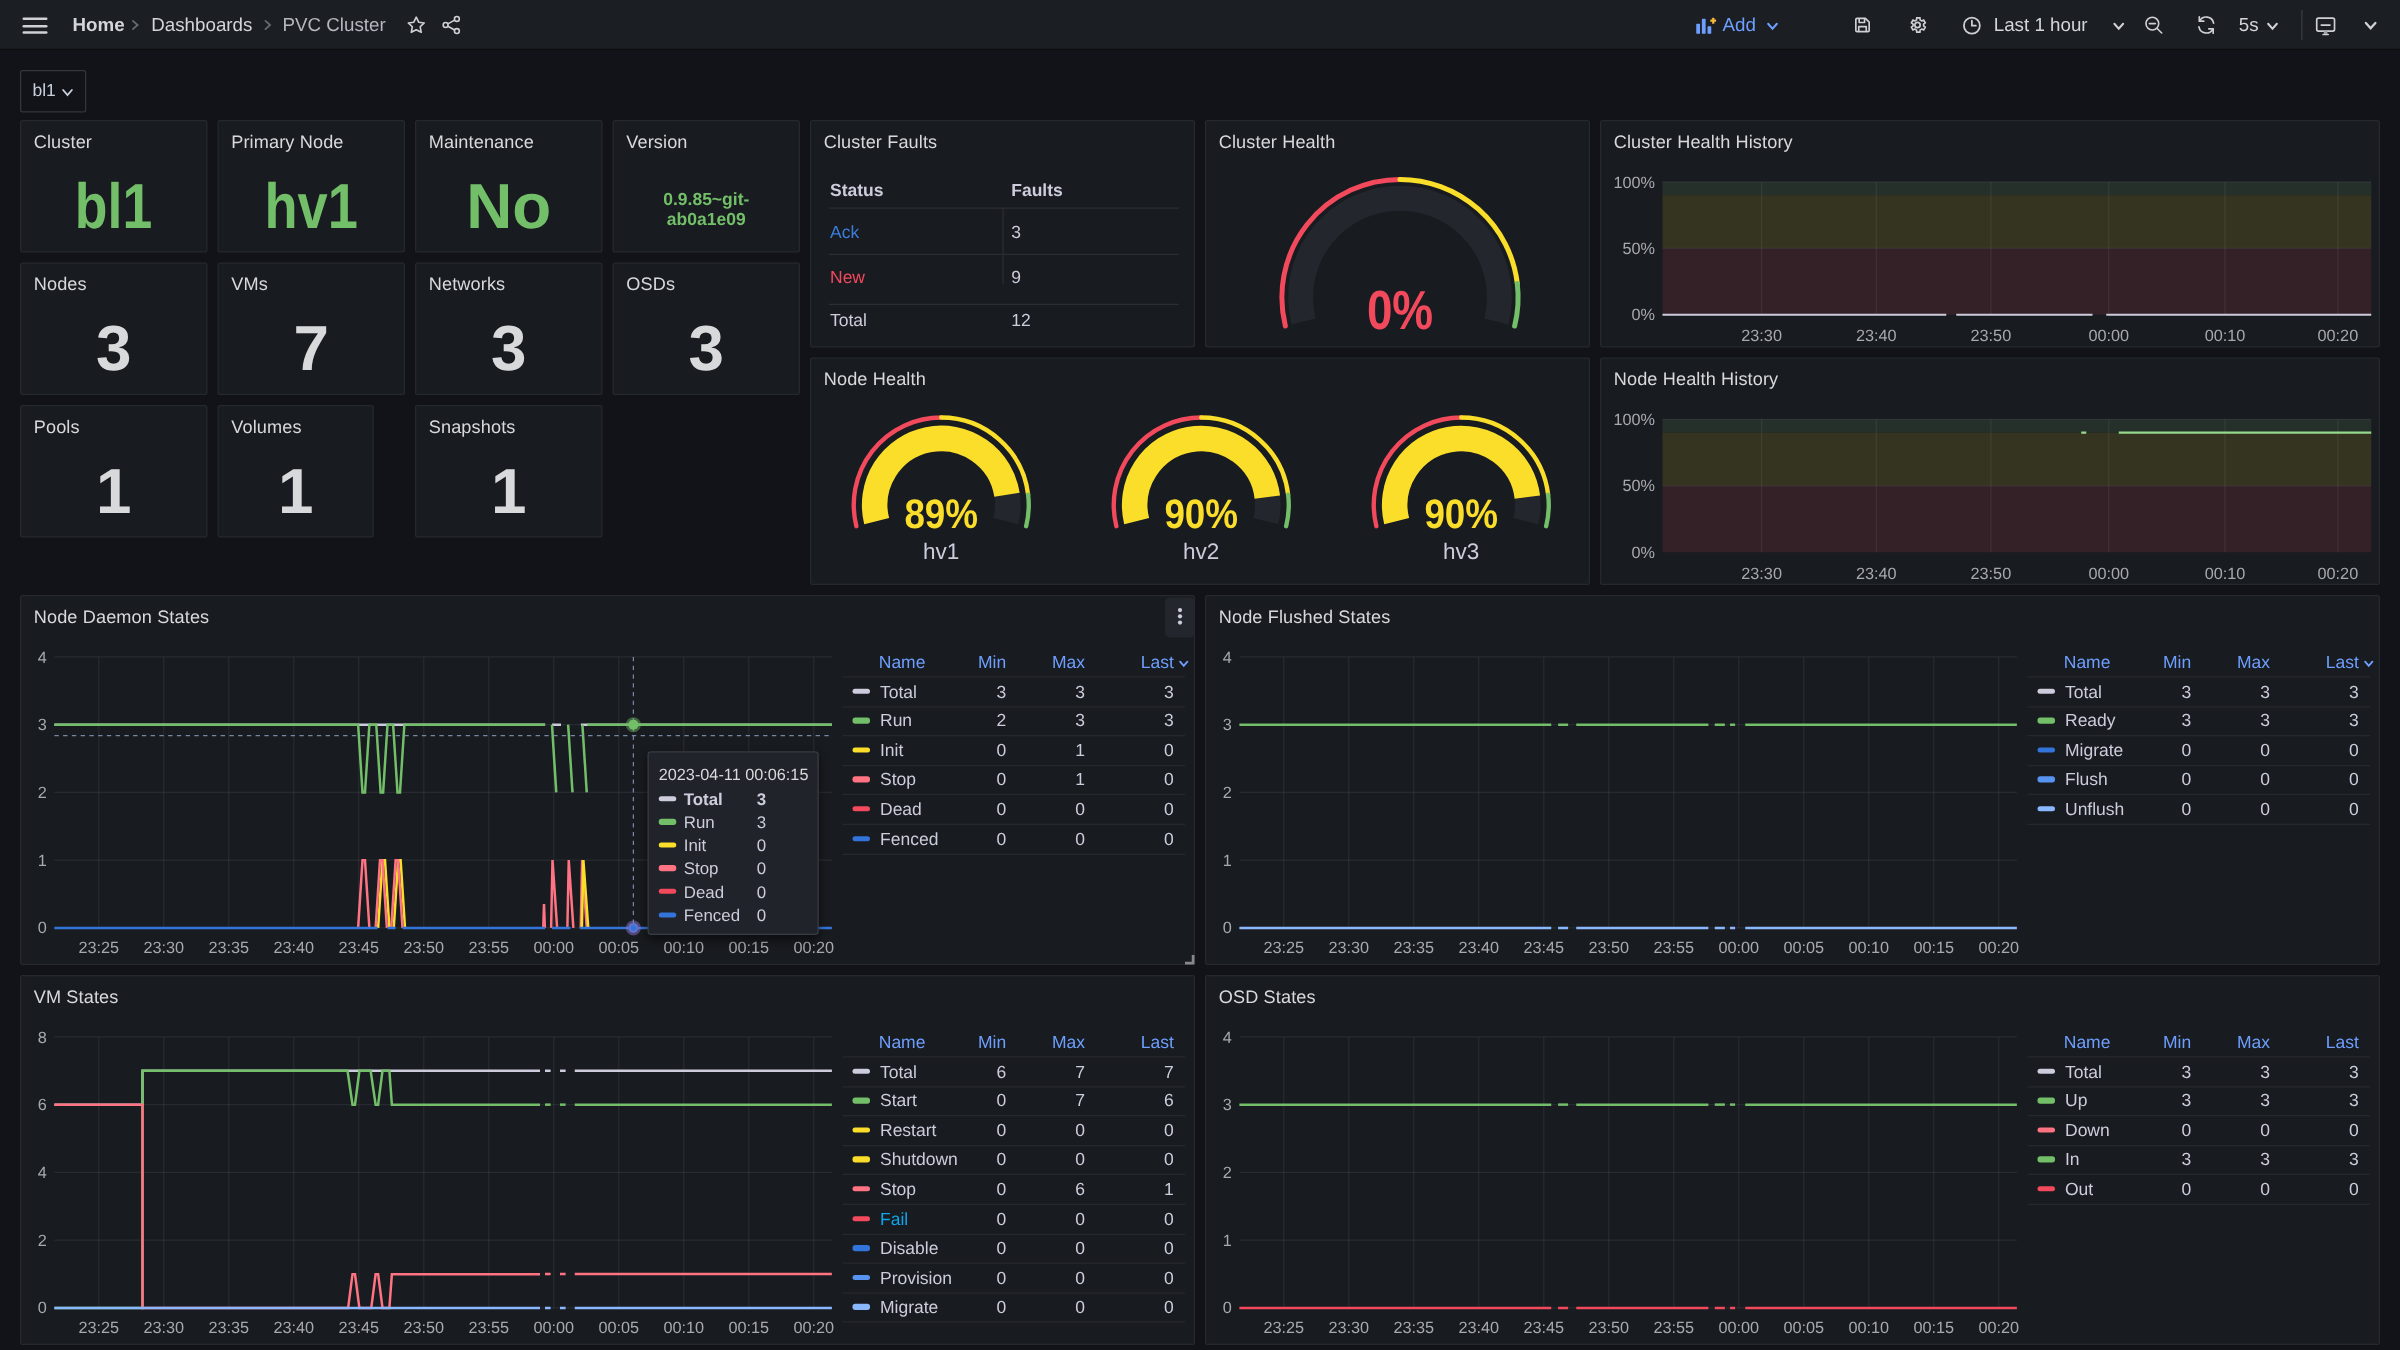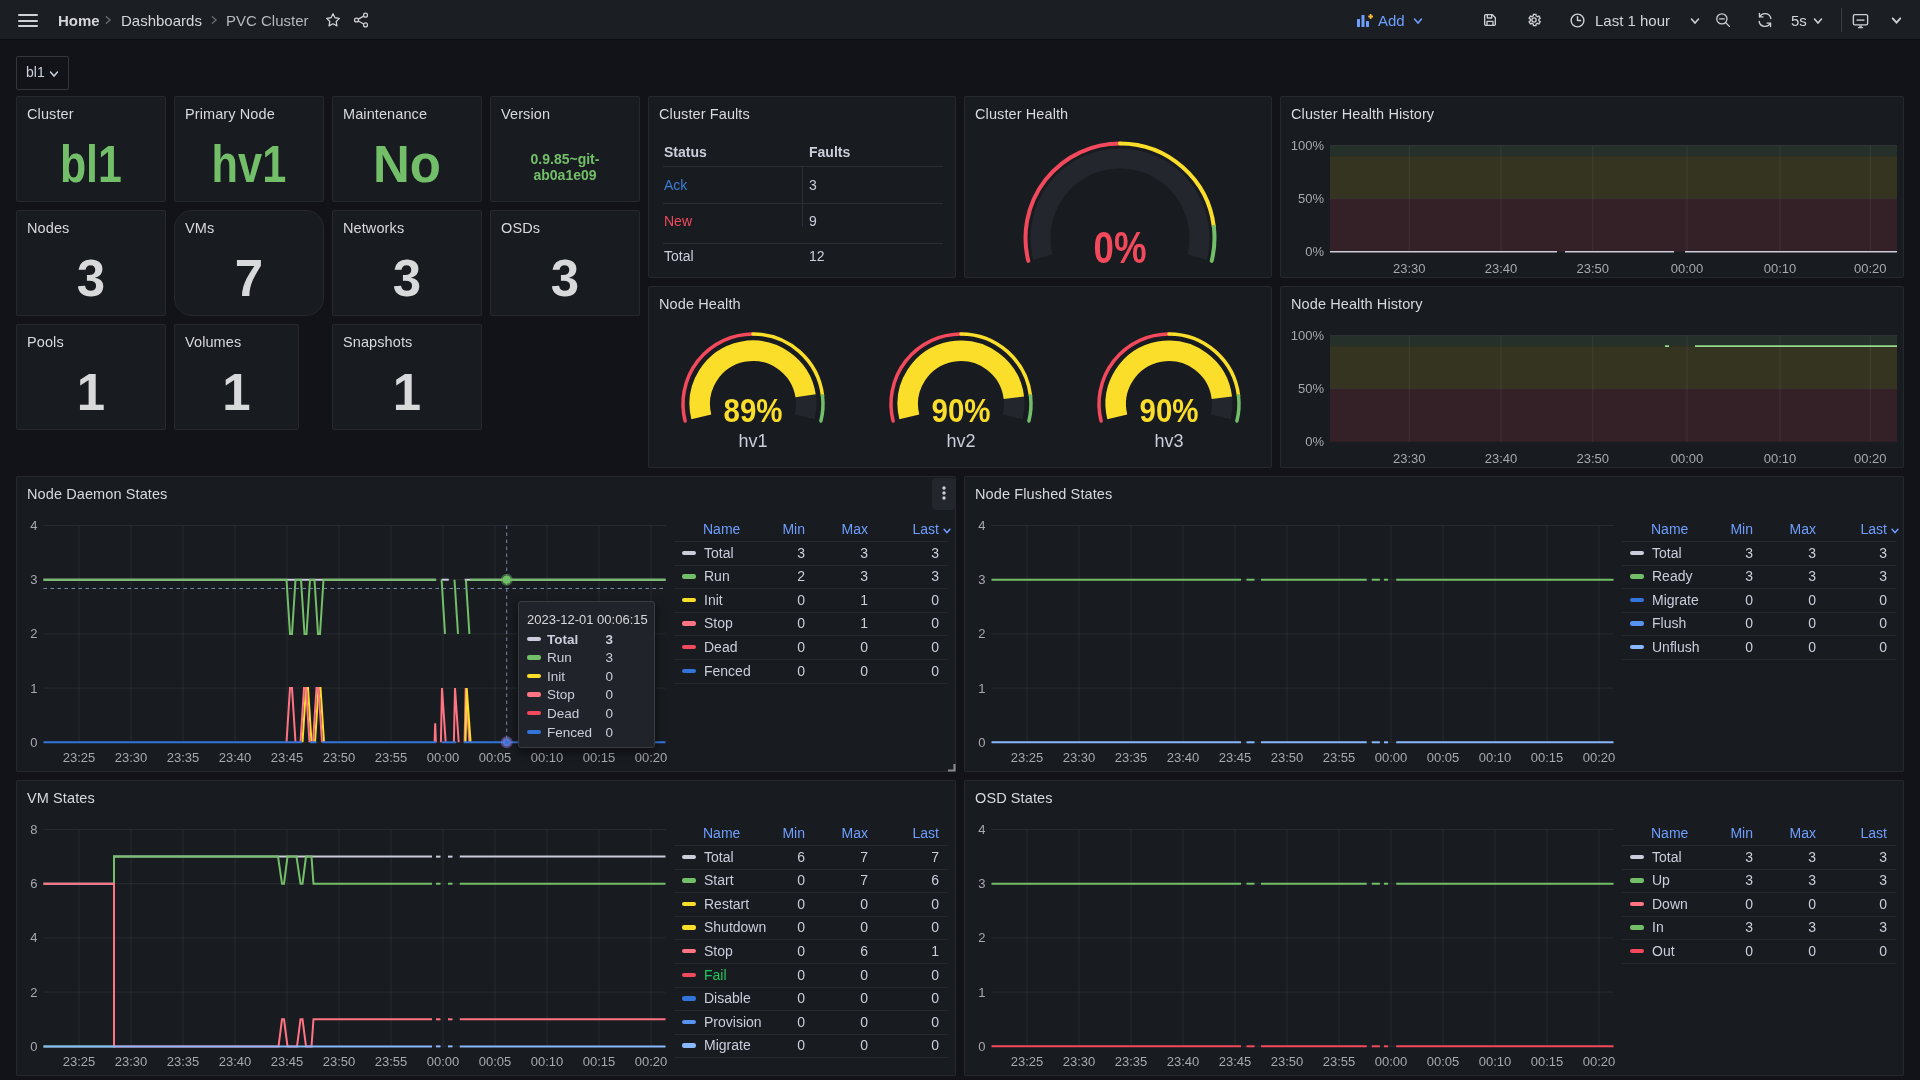--- a/index.html
+++ b/index.html
@@ -120,21 +120,21 @@
 <div style="position:absolute;left:0;top:37.5px;width:100%;text-align:center;font-size:51px;font-weight:700;color:#73bf69;">No</div>
 </div>
 <div class="panel" style="left:490px;top:96px;width:150px;height:106px;">
 <div class="ptitle">Version</div>
 <div style="position:absolute;left:0;top:53.5px;width:100%;text-align:center;font-size:14px;font-weight:700;color:#73bf69;line-height:16.5px;">0.9.85~git-<br>ab0a1e09</div>
 </div>
 <div class="panel" style="left:16px;top:210px;width:150px;height:106px;">
 <div class="ptitle">Nodes</div>
 <div style="position:absolute;left:0;top:37.5px;width:100%;text-align:center;font-size:51px;font-weight:700;color:#d8d9da;">3</div>
 </div>
-<div class="panel" style="left:174px;top:210px;width:150px;height:106px;border-radius:18px;">
+<div class="panel" style="left:174px;top:210px;width:150px;height:106px;">
 <div class="ptitle">VMs</div>
 <div style="position:absolute;left:0;top:37.5px;width:100%;text-align:center;font-size:51px;font-weight:700;color:#d8d9da;">7</div>
 </div>
 <div class="panel" style="left:332px;top:210px;width:150px;height:106px;">
 <div class="ptitle">Networks</div>
 <div style="position:absolute;left:0;top:37.5px;width:100%;text-align:center;font-size:51px;font-weight:700;color:#d8d9da;">3</div>
 </div>
 <div class="panel" style="left:490px;top:210px;width:150px;height:106px;">
 <div class="ptitle">OSDs</div>
 <div style="position:absolute;left:0;top:37.5px;width:100%;text-align:center;font-size:51px;font-weight:700;color:#d8d9da;">3</div>
@@ -368,21 +368,21 @@
 <div class="abs" style="left:791px;top:161.9px;width:60px;text-align:right;font-size:14px;color:#ccccdc;">0</div>
 <div class="abs" style="left:862px;top:161.9px;width:60px;text-align:right;font-size:14px;color:#ccccdc;">0</div>
 <div class="abs" style="left:657px;top:182.0px;width:274px;height:1px;background:#26282e;"></div>
 <div class="abs" style="left:665px;top:191.5px;width:14px;height:4.5px;border-radius:2.2px;background:#3274d9;"></div>
 <div class="abs" style="left:687px;top:185.5px;font-size:14px;color:#ccccdc;">Fenced</div>
 <div class="abs" style="left:728px;top:185.5px;width:60px;text-align:right;font-size:14px;color:#ccccdc;">0</div>
 <div class="abs" style="left:791px;top:185.5px;width:60px;text-align:right;font-size:14px;color:#ccccdc;">0</div>
 <div class="abs" style="left:862px;top:185.5px;width:60px;text-align:right;font-size:14px;color:#ccccdc;">0</div>
 <div class="abs" style="left:657px;top:205.60000000000002px;width:274px;height:1px;background:#26282e;"></div>
 <div class="abs" style="left:501px;top:124px;width:137px;height:147px;background:#202329;border:1px solid #393c43;border-radius:3px;box-shadow:0 4px 8px rgba(0,0,0,0.5);z-index:5;">
-      <div class="abs" style="left:8px;top:10px;font-size:13px;color:#d8d9dd;white-space:nowrap;">2023-12-01 00:06:15</div>
+      <div class="abs" style="left:8px;top:10px;font-size:13px;color:#d8d9dd;white-space:nowrap;">2023-04-11 00:06:15</div>
       <div class="abs" style="left:8px;top:34.5px;width:14px;height:4.5px;border-radius:2.2px;background:#ccccdc;"></div>
       <div class="abs" style="left:28px;top:29.5px;font-size:13.5px;font-weight:700;color:#ccccdc;">Total</div>
       <div class="abs" style="left:50px;top:29.5px;width:44px;text-align:right;font-size:13.5px;font-weight:700;color:#ccccdc;">3</div>
       <div class="abs" style="left:8px;top:53.1px;width:14px;height:4.5px;border-radius:2.2px;background:#73bf69;"></div>
       <div class="abs" style="left:28px;top:48.1px;font-size:13.5px;font-weight:400;color:#ccccdc;">Run</div>
       <div class="abs" style="left:50px;top:48.1px;width:44px;text-align:right;font-size:13.5px;font-weight:400;color:#ccccdc;">3</div>
       <div class="abs" style="left:8px;top:71.7px;width:14px;height:4.5px;border-radius:2.2px;background:#fade2a;"></div>
       <div class="abs" style="left:28px;top:66.7px;font-size:13.5px;font-weight:400;color:#ccccdc;">Init</div>
       <div class="abs" style="left:50px;top:66.7px;width:44px;text-align:right;font-size:13.5px;font-weight:400;color:#ccccdc;">0</div>
       <div class="abs" style="left:8px;top:90.30000000000001px;width:14px;height:4.5px;border-radius:2.2px;background:#ff7383;"></div>
@@ -572,21 +572,21 @@
 <div class="abs" style="left:791px;top:138.3px;width:60px;text-align:right;font-size:14px;color:#ccccdc;">0</div>
 <div class="abs" style="left:862px;top:138.3px;width:60px;text-align:right;font-size:14px;color:#ccccdc;">0</div>
 <div class="abs" style="left:657px;top:158.4px;width:274px;height:1px;background:#26282e;"></div>
 <div class="abs" style="left:665px;top:167.9px;width:14px;height:4.5px;border-radius:2.2px;background:#ff7383;"></div>
 <div class="abs" style="left:687px;top:161.9px;font-size:14px;color:#ccccdc;">Stop</div>
 <div class="abs" style="left:728px;top:161.9px;width:60px;text-align:right;font-size:14px;color:#ccccdc;">0</div>
 <div class="abs" style="left:791px;top:161.9px;width:60px;text-align:right;font-size:14px;color:#ccccdc;">6</div>
 <div class="abs" style="left:862px;top:161.9px;width:60px;text-align:right;font-size:14px;color:#ccccdc;">1</div>
 <div class="abs" style="left:657px;top:182.0px;width:274px;height:1px;background:#26282e;"></div>
 <div class="abs" style="left:665px;top:191.5px;width:14px;height:4.5px;border-radius:2.2px;background:#f2495c;"></div>
-<div class="abs" style="left:687px;top:185.5px;font-size:14px;color:#22c55e;">Fail</div>
+<div class="abs" style="left:687px;top:185.5px;font-size:14px;color:#0ea5e9;">Fail</div>
 <div class="abs" style="left:728px;top:185.5px;width:60px;text-align:right;font-size:14px;color:#ccccdc;">0</div>
 <div class="abs" style="left:791px;top:185.5px;width:60px;text-align:right;font-size:14px;color:#ccccdc;">0</div>
 <div class="abs" style="left:862px;top:185.5px;width:60px;text-align:right;font-size:14px;color:#ccccdc;">0</div>
 <div class="abs" style="left:657px;top:205.60000000000002px;width:274px;height:1px;background:#26282e;"></div>
 <div class="abs" style="left:665px;top:215.10000000000002px;width:14px;height:4.5px;border-radius:2.2px;background:#3274d9;"></div>
 <div class="abs" style="left:687px;top:209.10000000000002px;font-size:14px;color:#ccccdc;">Disable</div>
 <div class="abs" style="left:728px;top:209.10000000000002px;width:60px;text-align:right;font-size:14px;color:#ccccdc;">0</div>
 <div class="abs" style="left:791px;top:209.10000000000002px;width:60px;text-align:right;font-size:14px;color:#ccccdc;">0</div>
 <div class="abs" style="left:862px;top:209.10000000000002px;width:60px;text-align:right;font-size:14px;color:#ccccdc;">0</div>
 <div class="abs" style="left:657px;top:229.20000000000002px;width:274px;height:1px;background:#26282e;"></div>

